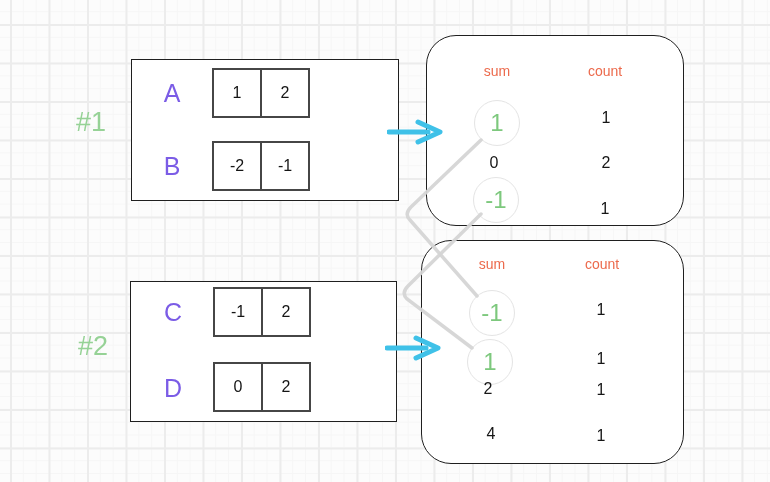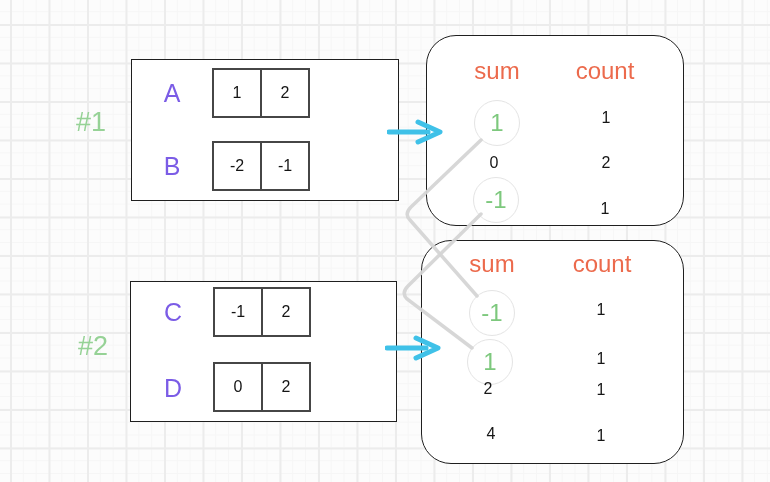--- a/index.html
+++ b/index.html
@@ -25,21 +25,21 @@
   .arr-label{color:#7b5ce6; font-size:25px;}
 
   .cell-row{display:flex;}
   .cell{
     width:50px; height:50px; box-sizing:border-box; background:#fff;
     border:2px solid #464646; display:flex; align-items:center; justify-content:center;
     font-size:16px; color:#151515;
   }
   .cell + .cell{margin-left:-2px;}
 
-  .hdr{color:#ec6a4c; font-size:24px;}
+  .hdr{color:#ec6a4c; font-size:14px;}
   .val{color:#161616; font-size:16px;}
   .hl-circle{
     width:46px; height:46px; border-radius:50%; background:#fff;
     border:1.5px solid #e4e4e4; box-sizing:border-box;
     display:flex; align-items:center; justify-content:center;
     color:#7dc87d; font-size:24px;
   }
   svg{display:block;}
   .top-layer{pointer-events:none;}
 </style>

